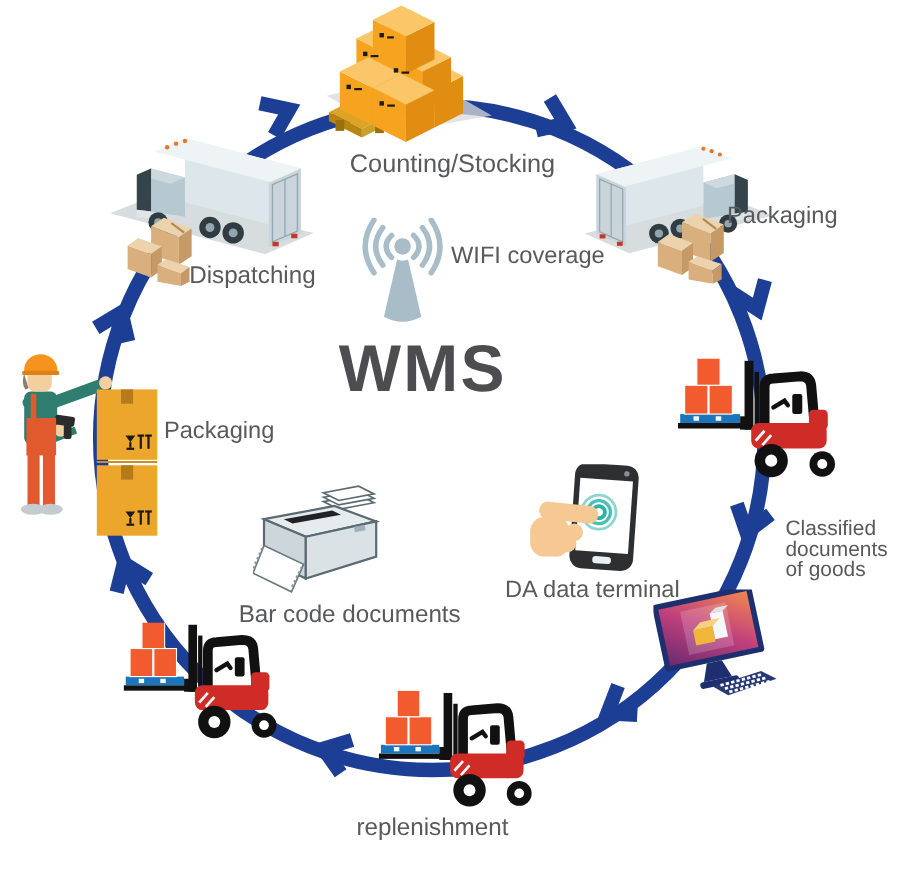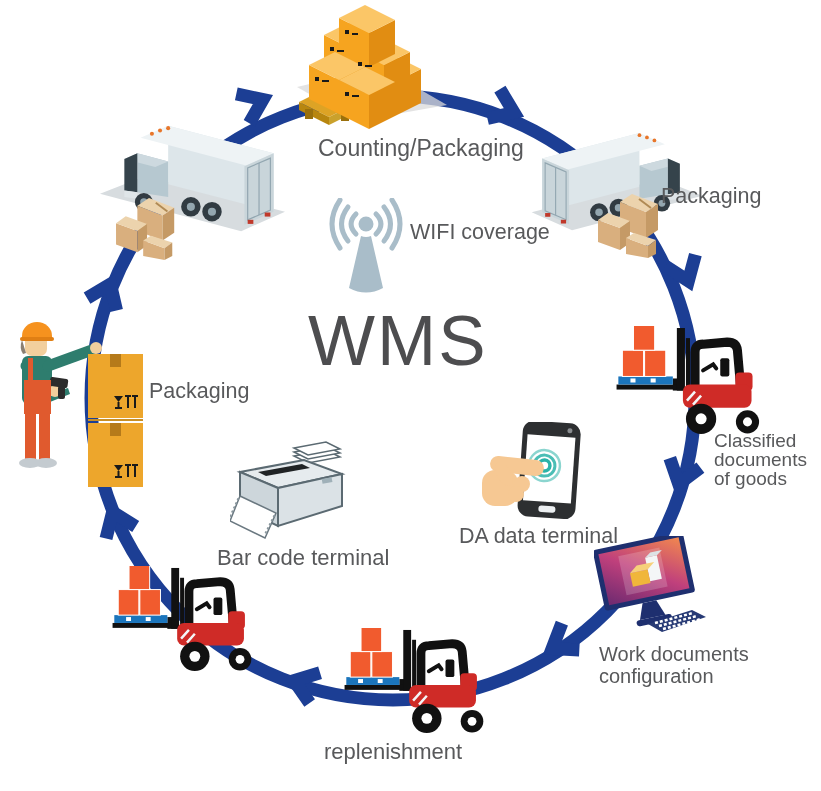--- a/index.html
+++ b/index.html
@@ -7,21 +7,21 @@
     position:relative;width:821px;height:791px;background:#ffffff;overflow:hidden;
     font-family:"Liberation Sans",sans-serif;
   }
   .abs{position:absolute;}
   .label{
     position:absolute;color:#58595b;font-family:"Liberation Sans",sans-serif;
     font-weight:400;white-space:nowrap;line-height:1.05;
   }
   .label .ln{display:block;}
   #wms-title{
-    position:absolute;left:308px;top:300px;font-size:71px;font-weight:400;
+    position:absolute;left:308px;top:300px;font-size:60px;font-weight:700;
     color:#4d4d4f;letter-spacing:2px;color:#4d4d4f;
   }
   svg{display:block;}
 </style>
 </head>
 <body>
 
 <div id="stage">
 
   <svg class="abs" style="left:0;top:0" width="821" height="791" viewBox="0 0 821 791">
@@ -309,42 +309,39 @@
       <g stroke="#ffffff" stroke-width="2.5" stroke-dasharray="3,2" fill="none">
         <line x1="7" y1="15" x2="45" y2="5"></line>
         <line x1="11" y1="18" x2="49" y2="8"></line>
         <line x1="15" y1="21" x2="53" y2="11"></line>
       </g>
     </g>
   </svg>
 
   <div id="wms-title">WMS</div>
 
-  <div class="label" style="left:318px;top:136px;font-size:23px">Counting/Packaging</div>
+  <div class="label" style="left:318px;top:136px;font-size:23px">Counting/Stocking</div>
 
   <div class="label" style="left:661px;top:185px;font-size:21.5px">Packaging</div>
 
   <div class="label" style="left:410px;top:221px;font-size:21.5px">WIFI coverage</div>
 
+  <div class="label" style="left:172px;top:238px;font-size:22px">Dispatching</div>
 
   <div class="label" style="left:149px;top:380px;font-size:21.5px">Packaging</div>
 
-  <div class="label" style="left:714px;top:431px;font-size:19px;line-height:19px">
+  <div class="label" style="left:714px;top:471px;font-size:19px;line-height:19px">
     <span class="ln">Classified</span>
     <span class="ln">documents</span>
     <span class="ln">of goods</span>
   </div>
 
-  <div class="label" style="left:217px;top:546px;font-size:22px">Bar code terminal</div>
+  <div class="label" style="left:217px;top:546px;font-size:22px">Bar code documents</div>
 
   <div class="label" style="left:459px;top:525px;font-size:21.5px">DA data terminal</div>
 
-  <div class="label" style="left:599px;top:643px;font-size:20px;line-height:22px">
-    <span class="ln">Work documents</span>
-    <span class="ln">configuration</span>
-  </div>
 
   <div class="label" style="left:324px;top:738px;font-size:22px;line-height:28px">
     <span class="ln">replenishment</span>
   </div>
 
 
 </div>
 
 </body></html>

